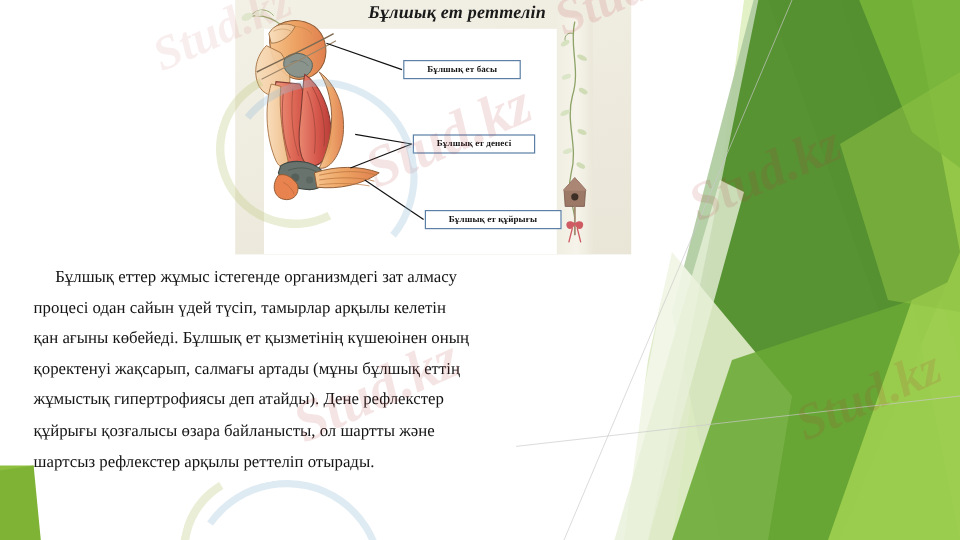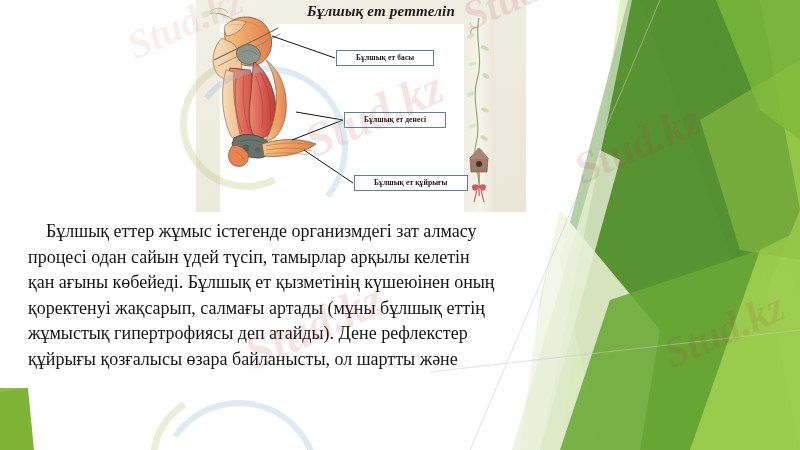--- a/index.html
+++ b/index.html
@@ -77,21 +77,21 @@
   #callout-2{left:158px;top:175px;}
 
   
   .leaders{position:absolute;left:0;top:0;width:330px;height:212px;}
 
   
   #body-text{
     position:absolute;left:28px;top:219px;width:610px;
     z-index:5;
     font-family:"Liberation Serif","DejaVu Serif",serif;
-    font-size:18px;color:#141414;line-height:25.6px;
+    font-size:14px;color:#141414;line-height:25.6px;
   }
   #body-text .ln{display:block;white-space:nowrap;}
   #body-text .ln.first{text-indent:18px;}
 </style>
 </head>
 <body>
 
 <div id="slide">
 
   <svg class="deco" viewBox="0 0 800 450" preserveAspectRatio="none">
@@ -247,15 +247,16 @@
     <div class="wm-ring2" style="left:158px;top:400px;width:150px;height:150px;transform:rotate(-10deg);"></div>
   </div>
 
   <div id="body-text">
     <span class="ln first">Бұлшық еттер жұмыс істегенде организмдегі зат алмасу</span>
     <span class="ln">процесі одан сайын үдей түсіп, тамырлар арқылы келетін</span>
     <span class="ln">қан ағыны көбейеді. Бұлшық ет қызметінің күшеюінен оның</span>
     <span class="ln">қоректенуі жақсарып, салмағы артады (мұны бұлшық еттің</span>
     <span class="ln">жұмыстық гипертрофиясы деп атайды). Дене рефлекстер</span>
     <span class="ln">құйрығы қозғалысы өзара байланысты, ол шартты және</span>
+    <span class="ln">шартсыз рефлекстер арқылы реттеліп отырады.</span>
   </div>
 
 </div>
 
 </body></html>

